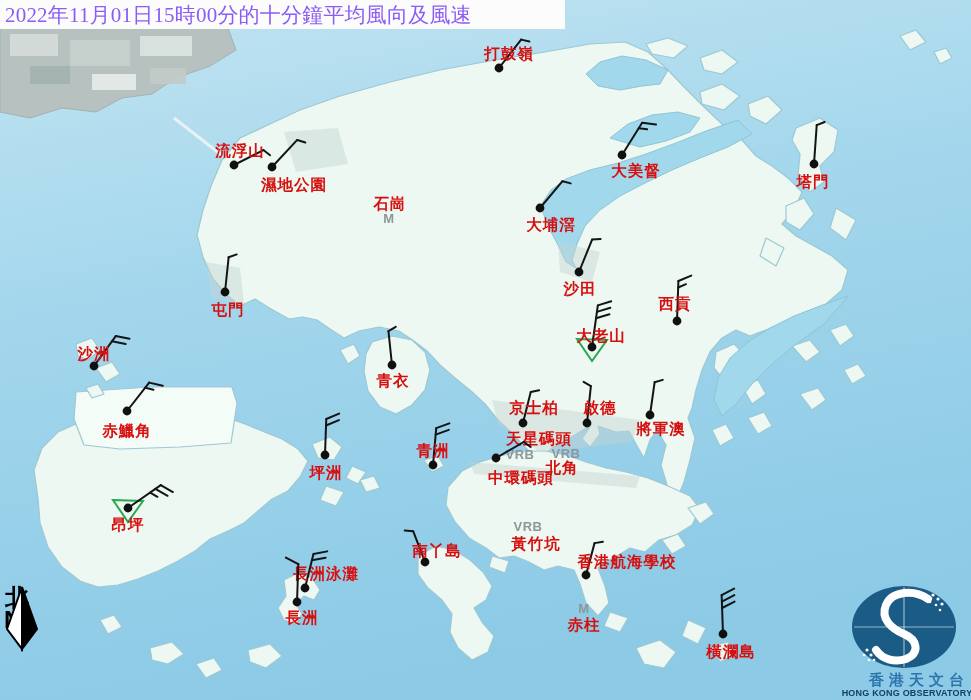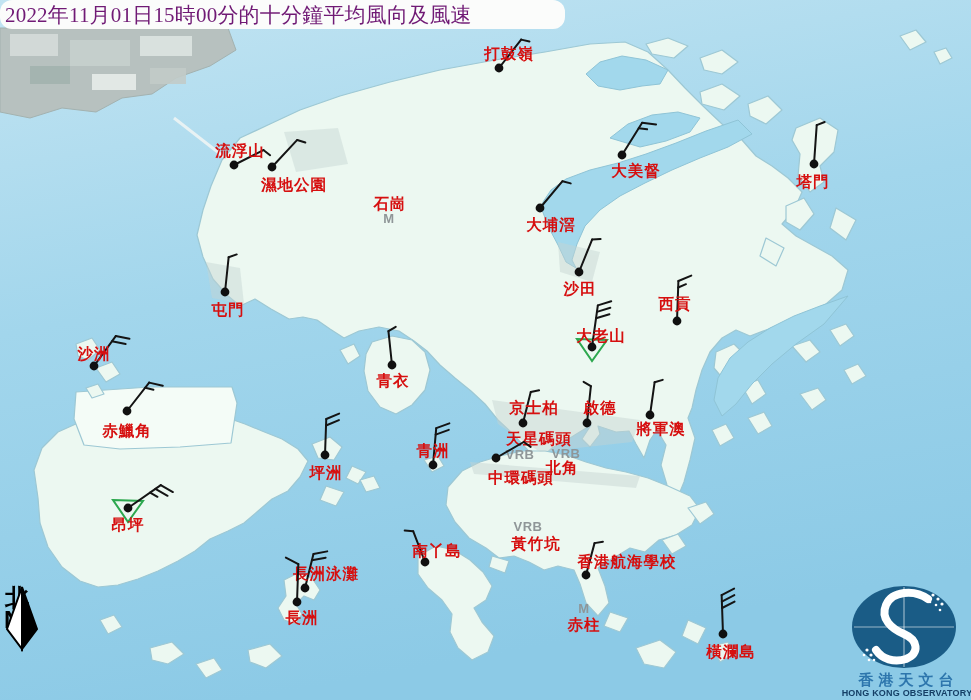--- a/index.html
+++ b/index.html
@@ -1,31 +1,31 @@
 <!DOCTYPE html>
 <html><head>
 <meta charset="utf-8">
 <style>
   html,body{margin:0;padding:0;background:#666;}
   .stage{position:relative;width:971px;height:700px;overflow:hidden;
          font-family:"Liberation Sans",sans-serif;background:#9fd4ea;}
   .stage svg{position:absolute;left:0;top:0;}
   .title-bar{position:absolute;left:0;top:0;width:560px;height:29px;
-      background:rgba(253,253,251,.97);color:#701a75;
+      background:rgba(253,253,251,.97);color:#8b5cf6;
       font-family:"Liberation Serif","DejaVu Serif",serif;
       font-size:21px;line-height:30px;padding-left:5px;white-space:nowrap;
-      letter-spacing:.2px;z-index:5;border-radius:12px;}
+      letter-spacing:.2px;z-index:5;}
   .compass{position:absolute;left:3px;top:586px;z-index:5;display:flex;
       flex-direction:column;align-items:flex-start;line-height:1;}
   .compass .hanzi{font-family:"Liberation Serif","DejaVu Serif",serif;
       font-size:24px;font-weight:bold;color:#000;margin-left:2px;}
   .compass .letter{font-family:"Liberation Sans",sans-serif;font-size:24px;
       font-weight:bold;color:#000;margin-left:1px;margin-top:-2px;}
   .logo{position:absolute;left:843px;top:581px;z-index:5;}
-  .logo .zh{position:absolute;left:0;top:90px;width:126px;text-align:center;
+  .logo .zh{position:absolute;left:0;top:90px;width:126px;text-align:right;
       font-family:"Liberation Serif","DejaVu Serif",serif;font-size:15px;
       font-weight:bold;color:#2d76ad;letter-spacing:5px;text-indent:5px;}
   .logo .en{position:absolute;left:-2px;top:107px;width:132px;text-align:center;
       font-family:"Liberation Sans",sans-serif;font-size:9px;font-weight:bold;
       color:#153f66;letter-spacing:.2px;}
   .st-label{font-family:"Liberation Serif","DejaVu Serif",serif;
       font-weight:bold;font-size:15.5px;fill:#d60f0f;letter-spacing:1px;}
   .st-note{font-family:"Liberation Sans",sans-serif;font-weight:bold;
       font-size:13px;fill:#8f9698;letter-spacing:.5px;}
 </style>

